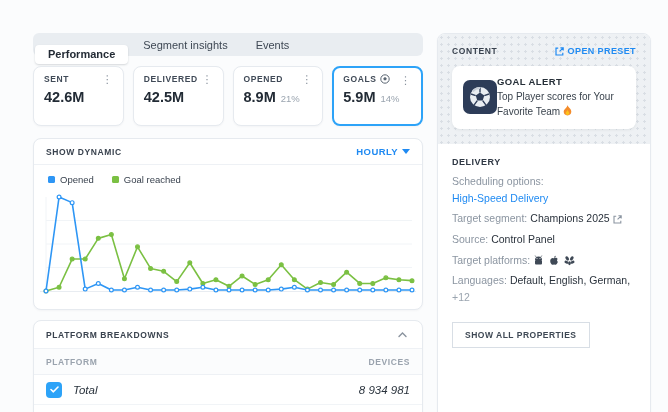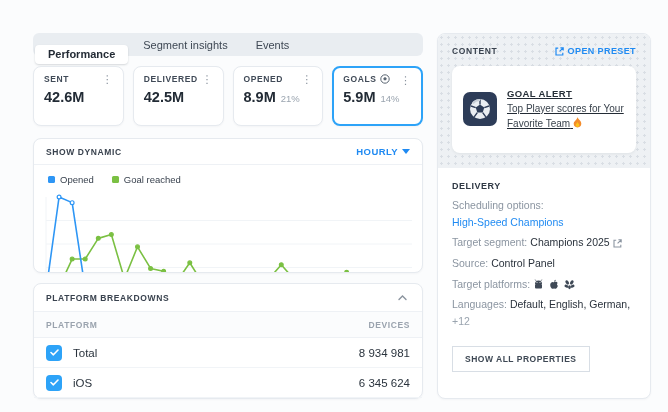--- a/index.html
+++ b/index.html
@@ -48,21 +48,21 @@
   .stat-value { font-size:14.5px; font-weight:bold; color:#222b35; }
   .stat-percent { font-size:9.5px; color:#9aa4af; }
 
   
   .card {
     background:#fff; border:1px solid #e6eaef; border-radius:8px;
     box-shadow:0 1px 2px rgba(50,60,70,.04);
   }
 
   
-  .dynamic-card { margin-top:12px; height:135px; overflow:hidden; }
+  .dynamic-card { margin-top:12px; height:172px; overflow:hidden; }
   .card-header {
     height:26px; display:flex; align-items:center; justify-content:space-between;
     padding:0 12px; border-bottom:1px solid #eef1f5;
   }
   .card-title { font-size:8.5px; font-weight:bold; letter-spacing:.6px; color:#39424e; }
   .interval-btn {
     display:flex; align-items:center; gap:4px; cursor:pointer;
     font-size:9.5px; font-weight:bold; letter-spacing:.4px; color:#1f8af2;
   }
   .legend-row { display:flex; gap:18px; padding:9px 14px 2px 14px; }
@@ -79,21 +79,21 @@
     height:28px; display:flex; align-items:center; justify-content:space-between;
     padding:0 12px; border-bottom:1px solid #eef1f5;
   }
   .pb-colhead {
     height:26px; display:flex; align-items:center; justify-content:space-between;
     padding:0 12px; border-bottom:1px solid #eef1f5; background:#fbfcfd;
   }
   .col-label { font-size:8.5px; letter-spacing:.6px; color:#9aa3ae; font-weight:bold; }
   .pb-row {
     height:30px; display:flex; align-items:center; justify-content:space-between;
-    padding:0 12px; border-bottom:1px solid #f1f4f7; cursor:pointer;
+    padding:0 12px; border-bottom:1px solid #f1f4f7; cursor:pointer;font-style:italic;
   }
   .pb-row-left { display:flex; align-items:center; gap:11px; }
   .checkbox {
     width:16px; height:16px; border-radius:4px; background:#2da3f8;
     display:flex; align-items:center; justify-content:center; cursor:pointer;
   }
   .pb-name { font-size:11.5px; color:#2a333d; }
   .pb-devices { font-size:11.5px; color:#2a333d; }
   .chev-btn { padding:3px; cursor:pointer; display:flex; }
 
@@ -102,22 +102,22 @@
   .content-preview {
     background:#eef1f4;
     background-image:radial-gradient(#d9dee4 1px, transparent 1.3px);
     background-size:7px 7px;
     padding:12px 14px 15px 14px;
   }
   .cp-head { display:flex; align-items:center; justify-content:space-between; margin-bottom:10px; }
   .open-preset { display:flex; align-items:center; gap:4px; cursor:pointer;
     font-size:9px; font-weight:bold; letter-spacing:.4px; color:#1f8af2; }
   .alert-card {
-    background:#fff; border-radius:8px; padding:22px 11px;
-    display:flex; gap:10px; box-shadow:0 1px 3px rgba(50,60,70,.08);text-decoration:underline;
+    background:#fff; border-radius:8px; padding:10px 11px;
+    display:flex; box-shadow:0 1px 3px rgba(50,60,70,.08);
   }
   .alert-tile {
     width:34px; height:34px; border-radius:7px; background:#2d3c58;
     flex:none; display:flex; align-items:center; justify-content:center; margin-top:4px;
   }
   .alert-title { font-size:9.5px; font-weight:bold; color:#262f38; letter-spacing:.4px; margin-bottom:3px; }
   .alert-msg { font-size:10px; color:#3a434d; line-height:1.45; }
   .delivery { padding:13px 14px 14px 14px; }
   .delivery-title { font-size:9px; font-weight:bold; letter-spacing:.5px; color:#2f3844; margin-bottom:8px; }
   .prop-row { font-size:10.5px; line-height:1.3; margin-bottom:7px; display:flex; align-items:center; flex-wrap:wrap; gap:3px; }
@@ -370,21 +370,21 @@
           </div>
         </div>
       </div>
     </div>
 
     <div class="delivery">
       <div class="delivery-title">DELIVERY</div>
 
       <div class="prop-row">
         <span class="prop-label">Scheduling options:</span>
-        <span class="prop-link">High-Speed Champions</span>
+        <span class="prop-link">High-Speed Delivery</span>
       </div>
 
       <div class="prop-row">
         <span class="prop-label">Target segment:</span>
         <span class="prop-value">Champions 2025</span>
         <span class="ext-link">
           <svg width="9" height="9" viewBox="0 0 9 9">
             <path d="M3.2 1.2 H1 V8 H7.8 V5.8" fill="none" stroke="#8b95a1" stroke-width="1.1"></path>
             <path d="M4.6 4.4 L8.2 0.8 M5.4 0.8 H8.2 V3.6" fill="none" stroke="#8b95a1" stroke-width="1.1"></path>
           </svg>

